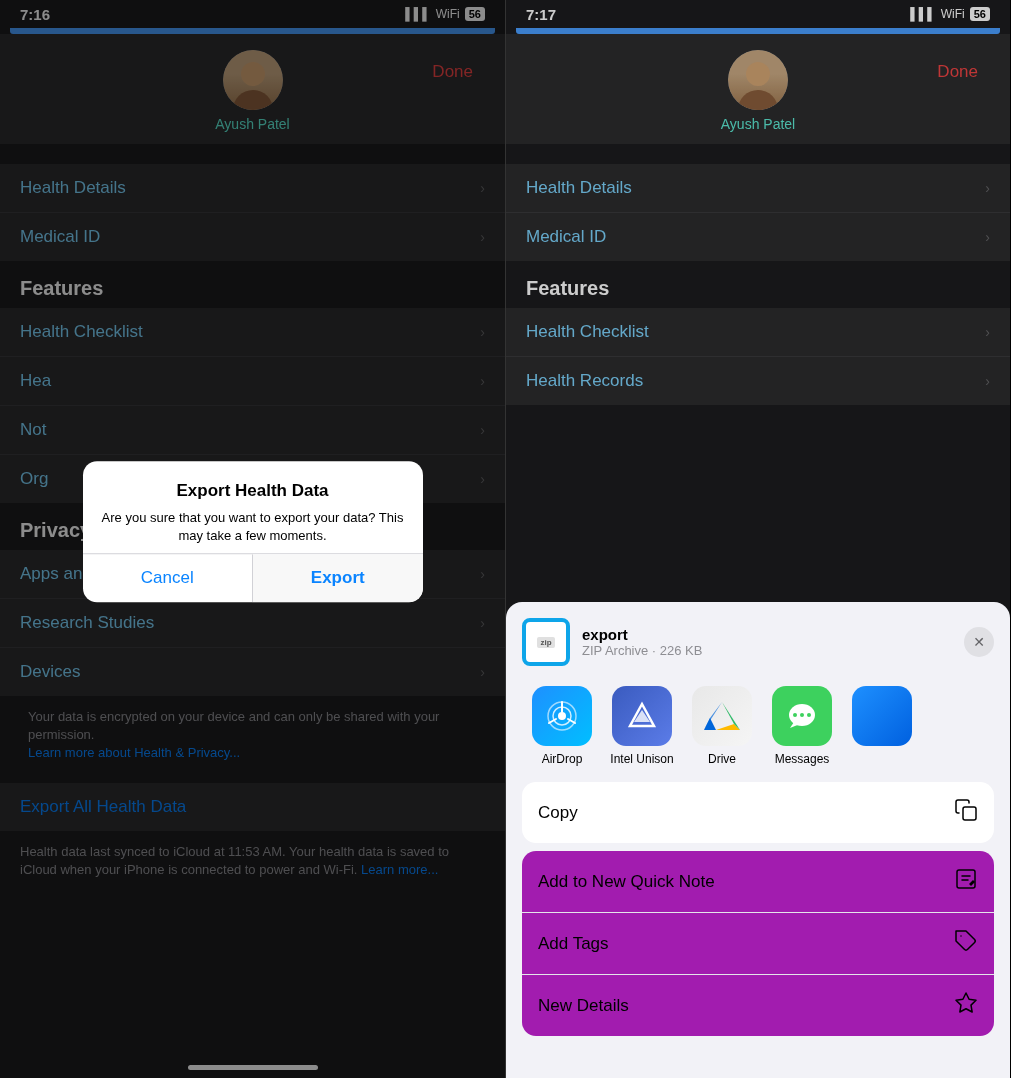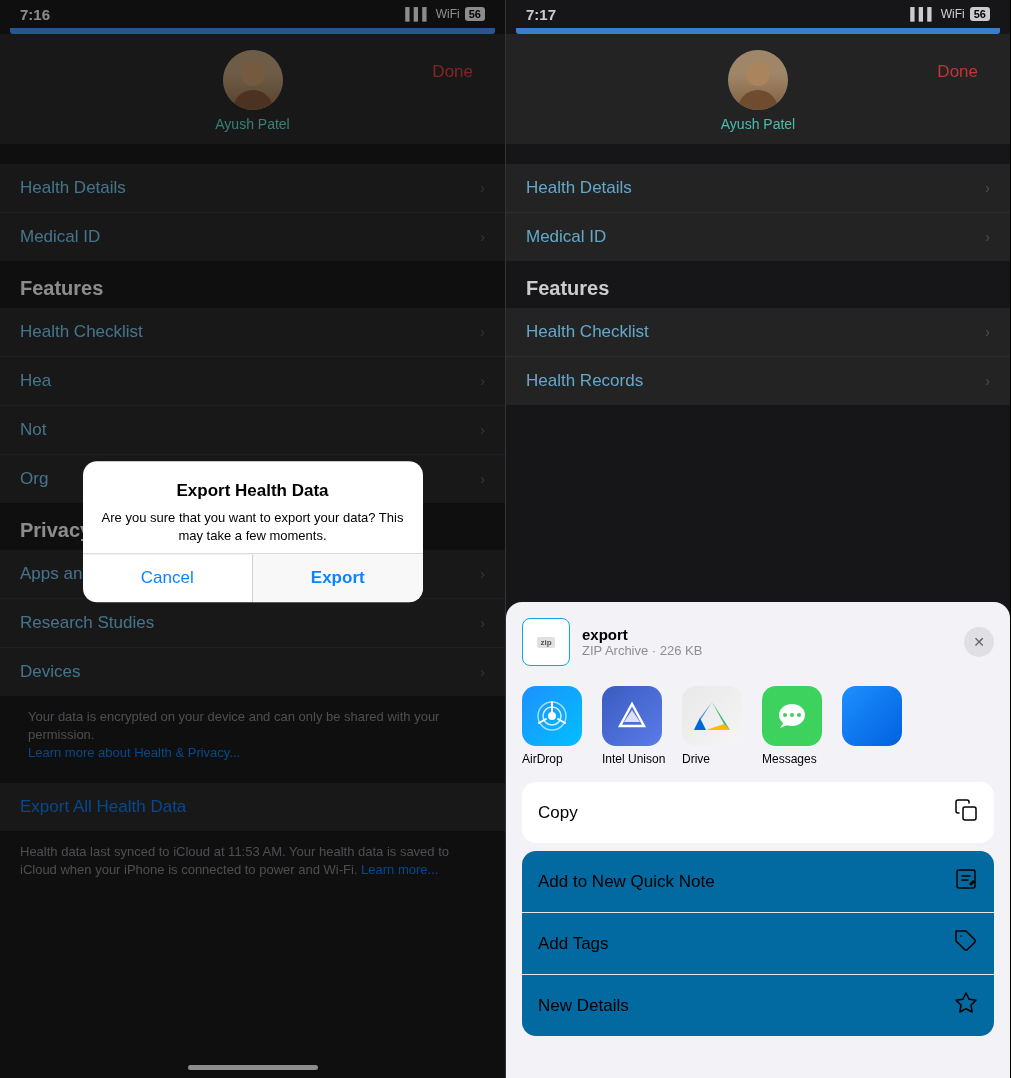--- a/index.html
+++ b/index.html
@@ -288,21 +288,21 @@
     }
     .zip-icon {
       width: 48px;
       height: 48px;
       background: #fff;
       border-radius: 8px;
       display: flex;
       align-items: center;
       justify-content: center;
       margin-right: 12px;
-      border: 1px solid #0ea5e9;
+      border: 4px solid #0ea5e9;
       font-size: 11px;
       font-weight: 700;
       color: #555;
       flex-direction: column;
       gap: 0;
     }
     .zip-icon-label {
       font-size: 8px;
       font-weight: 700;
       color: #555;
@@ -339,21 +339,21 @@
     
     .share-apps-row {
       display: flex;
       gap: 0;
       padding: 8px 0 16px 16px;
       overflow: hidden;
     }
     .share-app-item {
       display: flex;
       flex-direction: column;
-      align-items: flex-start;
+      align-items: center;
       width: 80px;
       gap: 6px;
     }
     .app-icon {
       width: 60px;
       height: 60px;
       border-radius: 14px;
       display: flex;
       align-items: center;
       justify-content: center;
@@ -402,21 +402,21 @@
     .share-action-label {
       font-size: 17px;
       color: #000;
     }
     .share-action-icon {
       font-size: 20px;
       color: #000;
     }
 
     .share-actions-2 {
-      background: #0369a1;
+      background: #a21caf;
       border-radius: 14px;
       margin: 0 16px 8px;
     }
   </style>
 </head>
 <body>
 
 <div class="phone">
 
   <div class="status-bar">

